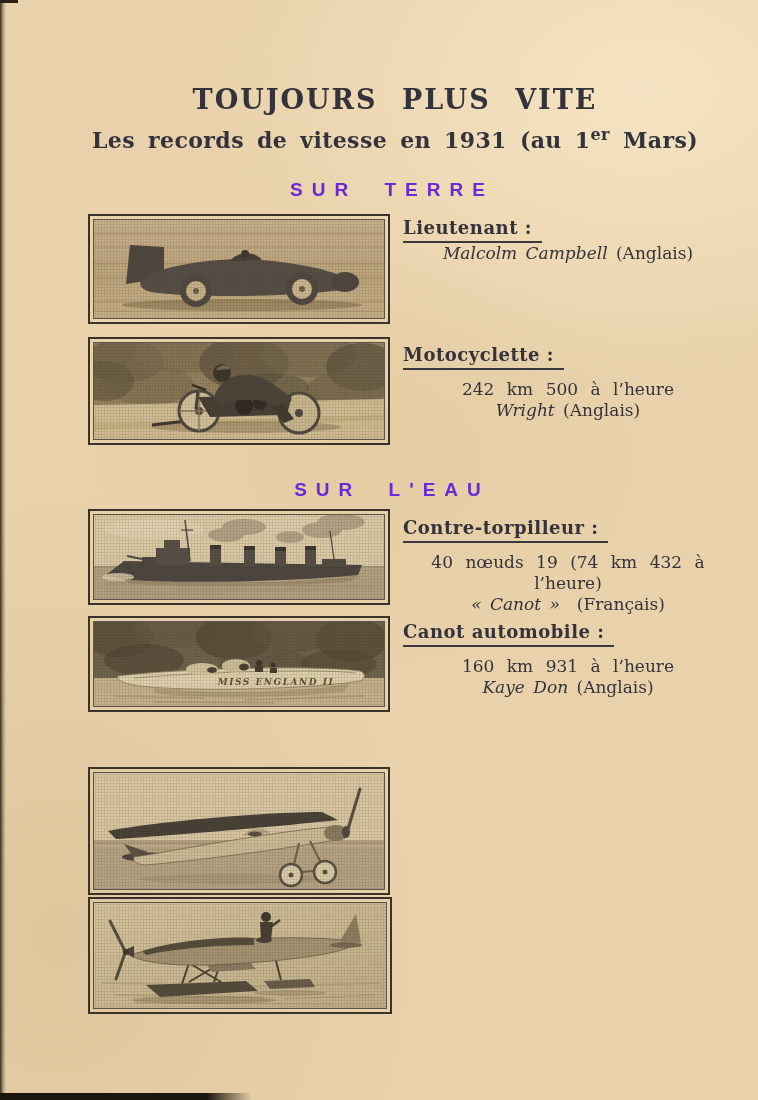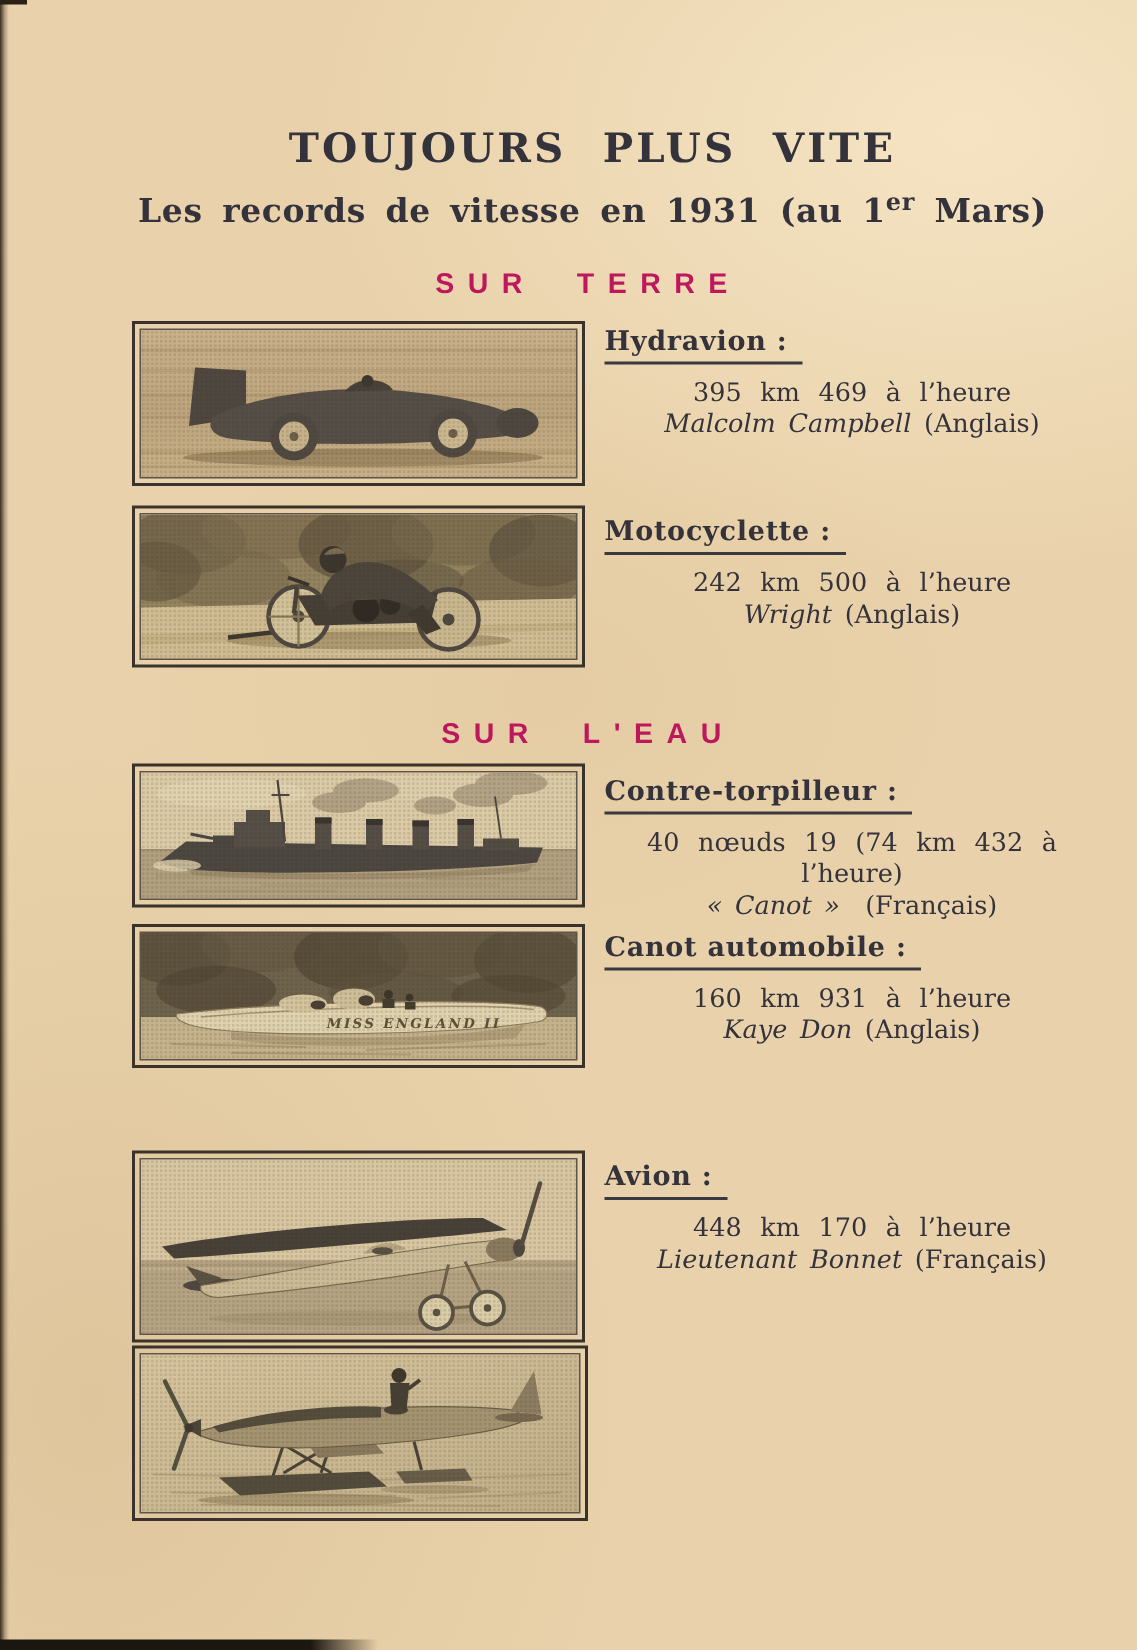--- a/index.html
+++ b/index.html
@@ -24,21 +24,21 @@
     text-align:center;font-size:27px;font-weight:bold;
     letter-spacing:2px;word-spacing:13px;color:#34333c;}
   .page-subtitle{position:absolute;left:30px;top:125px;width:730px;margin:0;
     text-align:center;font-size:22px;font-weight:bold;
     letter-spacing:.4px;word-spacing:5px;color:#34333c;}
   .page-subtitle sup{font-size:16px;}
 
   .section-heading{position:absolute;left:30px;width:724px;text-align:center;
     font-family:"Liberation Sans","DejaVu Sans",sans-serif;
     font-size:19px;font-weight:bold;letter-spacing:9px;word-spacing:13px;
-    color:#be185d;}
+    color:#6d28d9;}
 
   figure.photo-frame{position:absolute;margin:0;box-sizing:border-box;
     border:2px solid #39332b;padding:3px;}
   .photo{position:relative;height:100%;box-sizing:border-box;border:1px solid #5c5448;
     overflow:hidden;box-shadow:inset 0 0 22px rgba(80,60,30,.38);}
   .photo svg{display:block;width:100%;height:100%;}
   .photo::after{content:"";position:absolute;inset:0;pointer-events:none;
     background-image:radial-gradient(rgba(60,40,20,.13) 1px, transparent 1.2px);
     background-size:3px 3px;}
 
@@ -93,22 +93,21 @@
           <circle cx="102" cy="71" r="10" fill="#c6b28b"></circle>
           <circle cx="102" cy="71" r="3" fill="#6d5f4a"></circle>
         <circle cx="208" cy="69" r="16" fill="#4f4942"></circle>
           <circle cx="208" cy="69" r="10" fill="#ccb890"></circle>
           <circle cx="208" cy="69" r="3" fill="#6d5f4a"></circle>
       </svg>
     </div>
   </figure>
 
   <div class="entry-text" style="top:216px">
-    <div class="entry-label"><span class="label-u">Hydravion :</span></div>
-    <div class="record-line">395 km 469 à l’heure</div>
+    <div class="entry-label"><span class="label-u">Lieutenant :</span></div>
     <div class="holder-line"><em>Malcolm Campbell</em> <span>(Anglais)</span></div>
   </div>
 
   <figure class="photo-frame" style="left:88px;top:337px;width:302px;height:108px">
     <div class="photo">
       <svg viewBox="0 0 290 96" preserveAspectRatio="none">
         <rect width="290" height="96" fill="#93835f"></rect>
         <g>
           <ellipse cx="30" cy="18" rx="40" ry="22" fill="#6f6148" opacity=".8"></ellipse>
           <ellipse cx="90" cy="10" rx="50" ry="20" fill="#7d6e50" opacity=".7"></ellipse>
@@ -272,25 +271,20 @@
           <line x1="198" y1="100" x2="230" y2="97"></line>
         </g>
         <circle cx="197" cy="102" r="11" fill="#d9cca7" stroke="#5a5244" stroke-width="2.5"></circle>
         <circle cx="197" cy="102" r="2.5" fill="#5a5244"></circle>
         <circle cx="231" cy="99" r="11" fill="#d9cca7" stroke="#5a5244" stroke-width="2.5"></circle>
         <circle cx="231" cy="99" r="2.5" fill="#5a5244"></circle>
       </svg>
     </div>
   </figure>
 
-  <div class="entry-text" style="top:773px">
-    <div class="entry-label"><span class="label-u">Avion :</span></div>
-    <div class="record-line">448 km 170 à l’heure</div>
-    <div class="holder-line"><em>Lieutenant Bonnet</em> <span>(Français)</span></div>
-  </div>
 
   <figure class="photo-frame" style="left:88px;top:897px;width:304px;height:117px">
     <div class="photo">
       <svg viewBox="0 0 292 105" preserveAspectRatio="none">
         <defs>
             <linearGradient id="gH" x1="0" y1="0" x2="1" y2="1">
           <stop offset="0" stop-color="#d6c59f"></stop>
               <stop offset="1" stop-color="#bfae88"></stop>
         </linearGradient>
           </defs>

